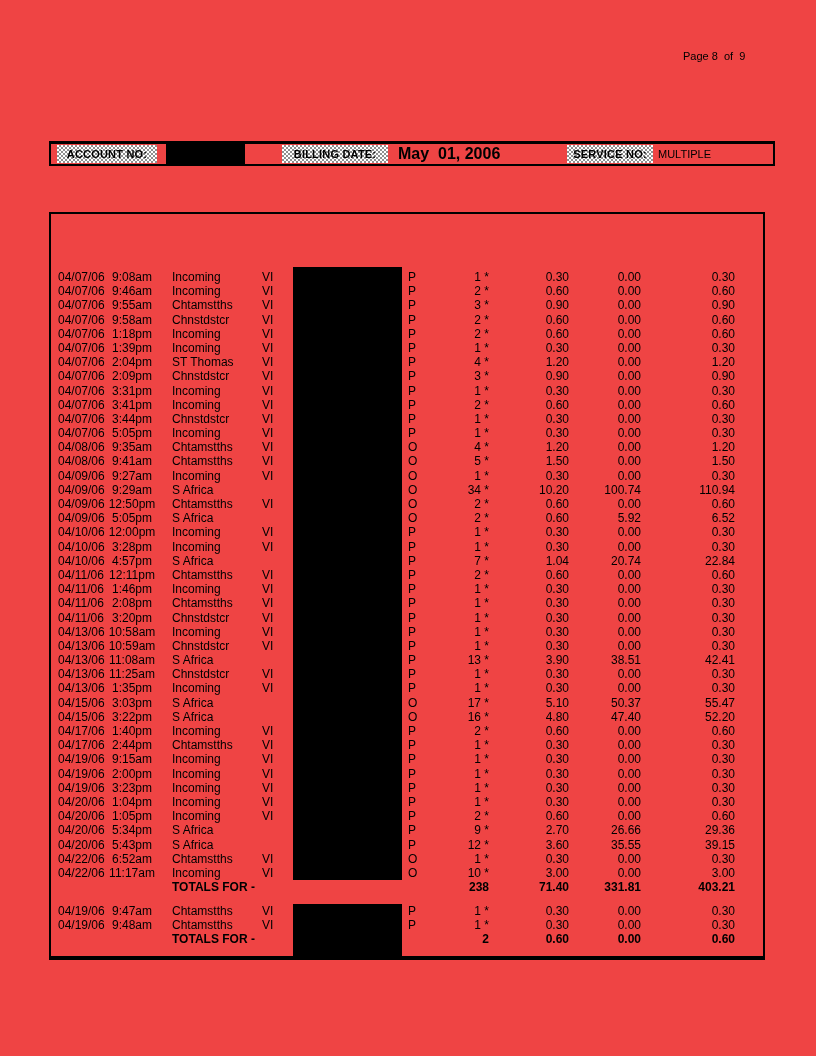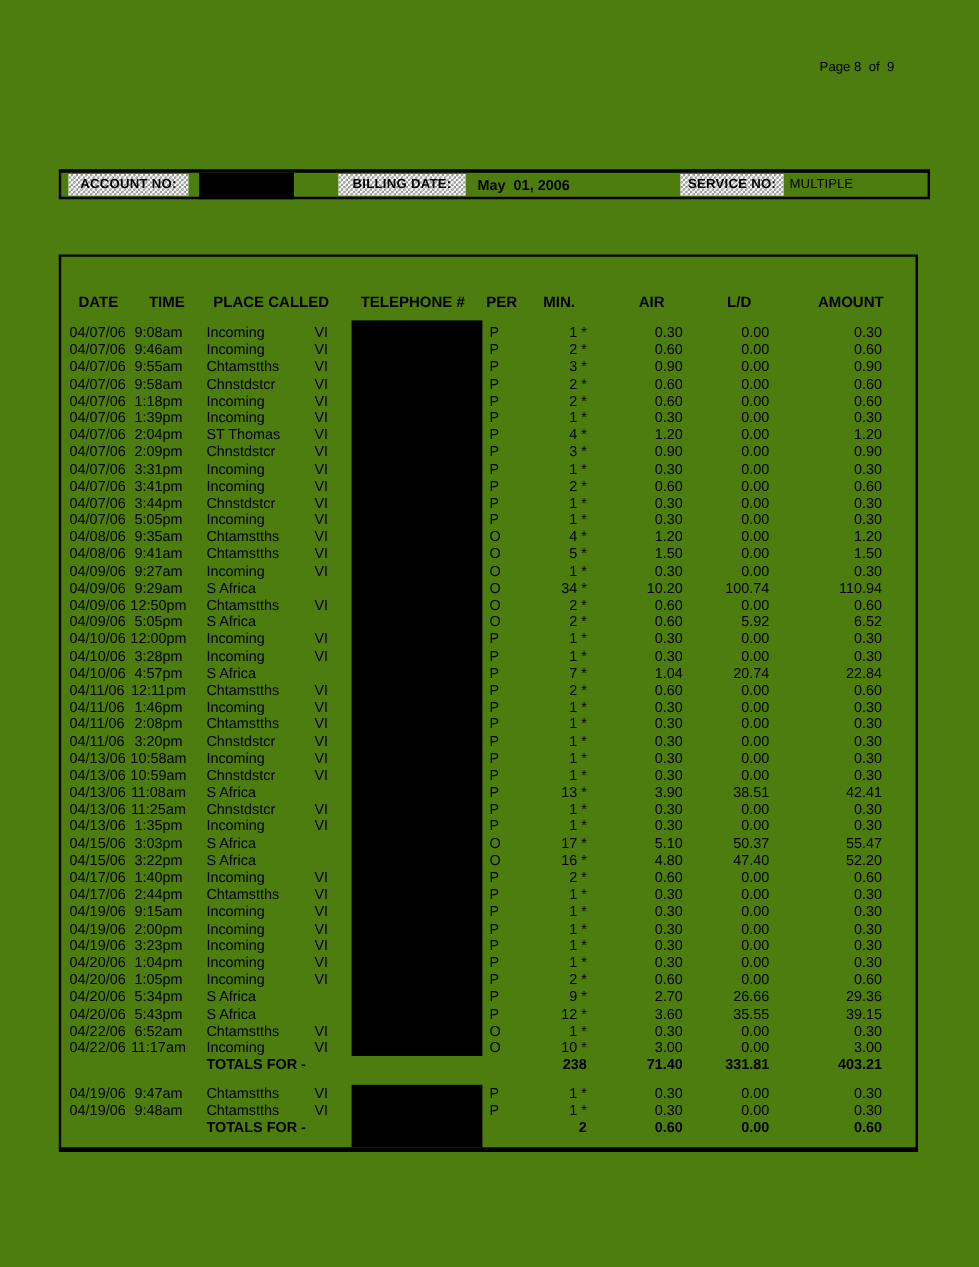--- a/index.html
+++ b/index.html
@@ -1,35 +1,35 @@
 <!DOCTYPE html>
 <html><head>
 <meta charset="utf-8">
 <style>
   html,body{margin:0;padding:0;background:#e8e8e8;}
-  .sheet{position:relative;width:816px;height:1056px;background:#4d7c0f;margin:0 auto;
+  .sheet{position:relative;width:816px;height:1056px;background:#ef4444;margin:0 auto;
          font-family:"Liberation Sans",sans-serif;color:#000;overflow:hidden;}
   .page-num{position:absolute;top:50px;left:683px;font-size:11px;white-space:pre;}
 
   .stipple{background-color:#fff;
     background-image:
       linear-gradient(45deg,#8f8f8f 25%,transparent 25%,transparent 75%,#8f8f8f 75%),
       linear-gradient(45deg,#8f8f8f 25%,transparent 25%,transparent 75%,#8f8f8f 75%);
     background-size:4px 4px;background-position:0 0,2px 2px;}
   .redact{position:absolute;background:#000000;}
 
   
   .acct-bar{position:absolute;left:49px;top:141px;width:712px;height:20px;
             border:2px solid #000;border-top-width:3px;padding-left:10px;}
   .lbl{position:absolute;top:1px;bottom:1px;font-weight:bold;font-size:11px;
        line-height:18px;text-align:center;letter-spacing:.2px;}
   .acct-lbl{left:6px;width:100px;}
   .acct-redact{left:115px;top:0;width:79px;height:22px;}
   .bill-lbl{left:231px;width:106px;}
-  .bill-val{position:absolute;left:347px;top:0;font-weight:bold;font-size:12px;line-height:20px;white-space:pre;}
+  .bill-val{position:absolute;left:347px;top:0;font-weight:bold;font-size:16px;line-height:20px;white-space:pre;}
   .svc-lbl{left:516px;width:86px;}
   .svc-val{position:absolute;left:607px;top:0;font-size:11px;line-height:20px;}
 
   
   .call-table{position:absolute;left:49px;top:212px;width:712px;height:742px;
               border:2px solid #000;border-bottom-width:4px;}
   .title{position:absolute;left:1px;right:1px;top:1px;height:20px;text-align:center;
          font-weight:bold;font-size:13px;line-height:20px;letter-spacing:.3px;}
   .hdr-row{position:absolute;top:31px;left:0;right:0;height:16px;font-weight:bold;font-size:12.5px;}
   .hdr-row span{position:absolute;top:0;text-align:center;white-space:nowrap;}
@@ -66,31 +66,20 @@
   <div class="acct-bar">
     <span class="stipple lbl acct-lbl">ACCOUNT NO:</span>
     <span class="redact acct-redact"></span>
     <span class="stipple lbl bill-lbl">BILLING DATE:</span>
     <span class="bill-val">May  01, 2006</span>
     <span class="stipple lbl svc-lbl">SERVICE NO:</span>
     <span class="svc-val">MULTIPLE</span>
   </div>
 
   <div class="call-table">
-    <div class="hdr-row">
-      <span class="h0">DATE</span>
-      <span class="h1">TIME</span>
-      <span class="h2">PLACE CALLED</span>
-      <span class="h3">TELEPHONE #</span>
-      <span class="h4">PER</span>
-      <span class="h5">MIN.</span>
-      <span class="h6">AIR</span>
-      <span class="h7">L/D</span>
-      <span class="h8">AMOUNT</span>
-    </div>
 
     <div id="block1" class="rows">
         <div class="row">
           <span class="c d">04/07/06</span>
           <span class="c t">9:08am</span>
           <span class="c p">Incoming</span>
           <span class="c v">VI</span>
           <span class="c per">P</span>
           <span class="c min">1 *</span>
           <span class="c air">0.30</span>

